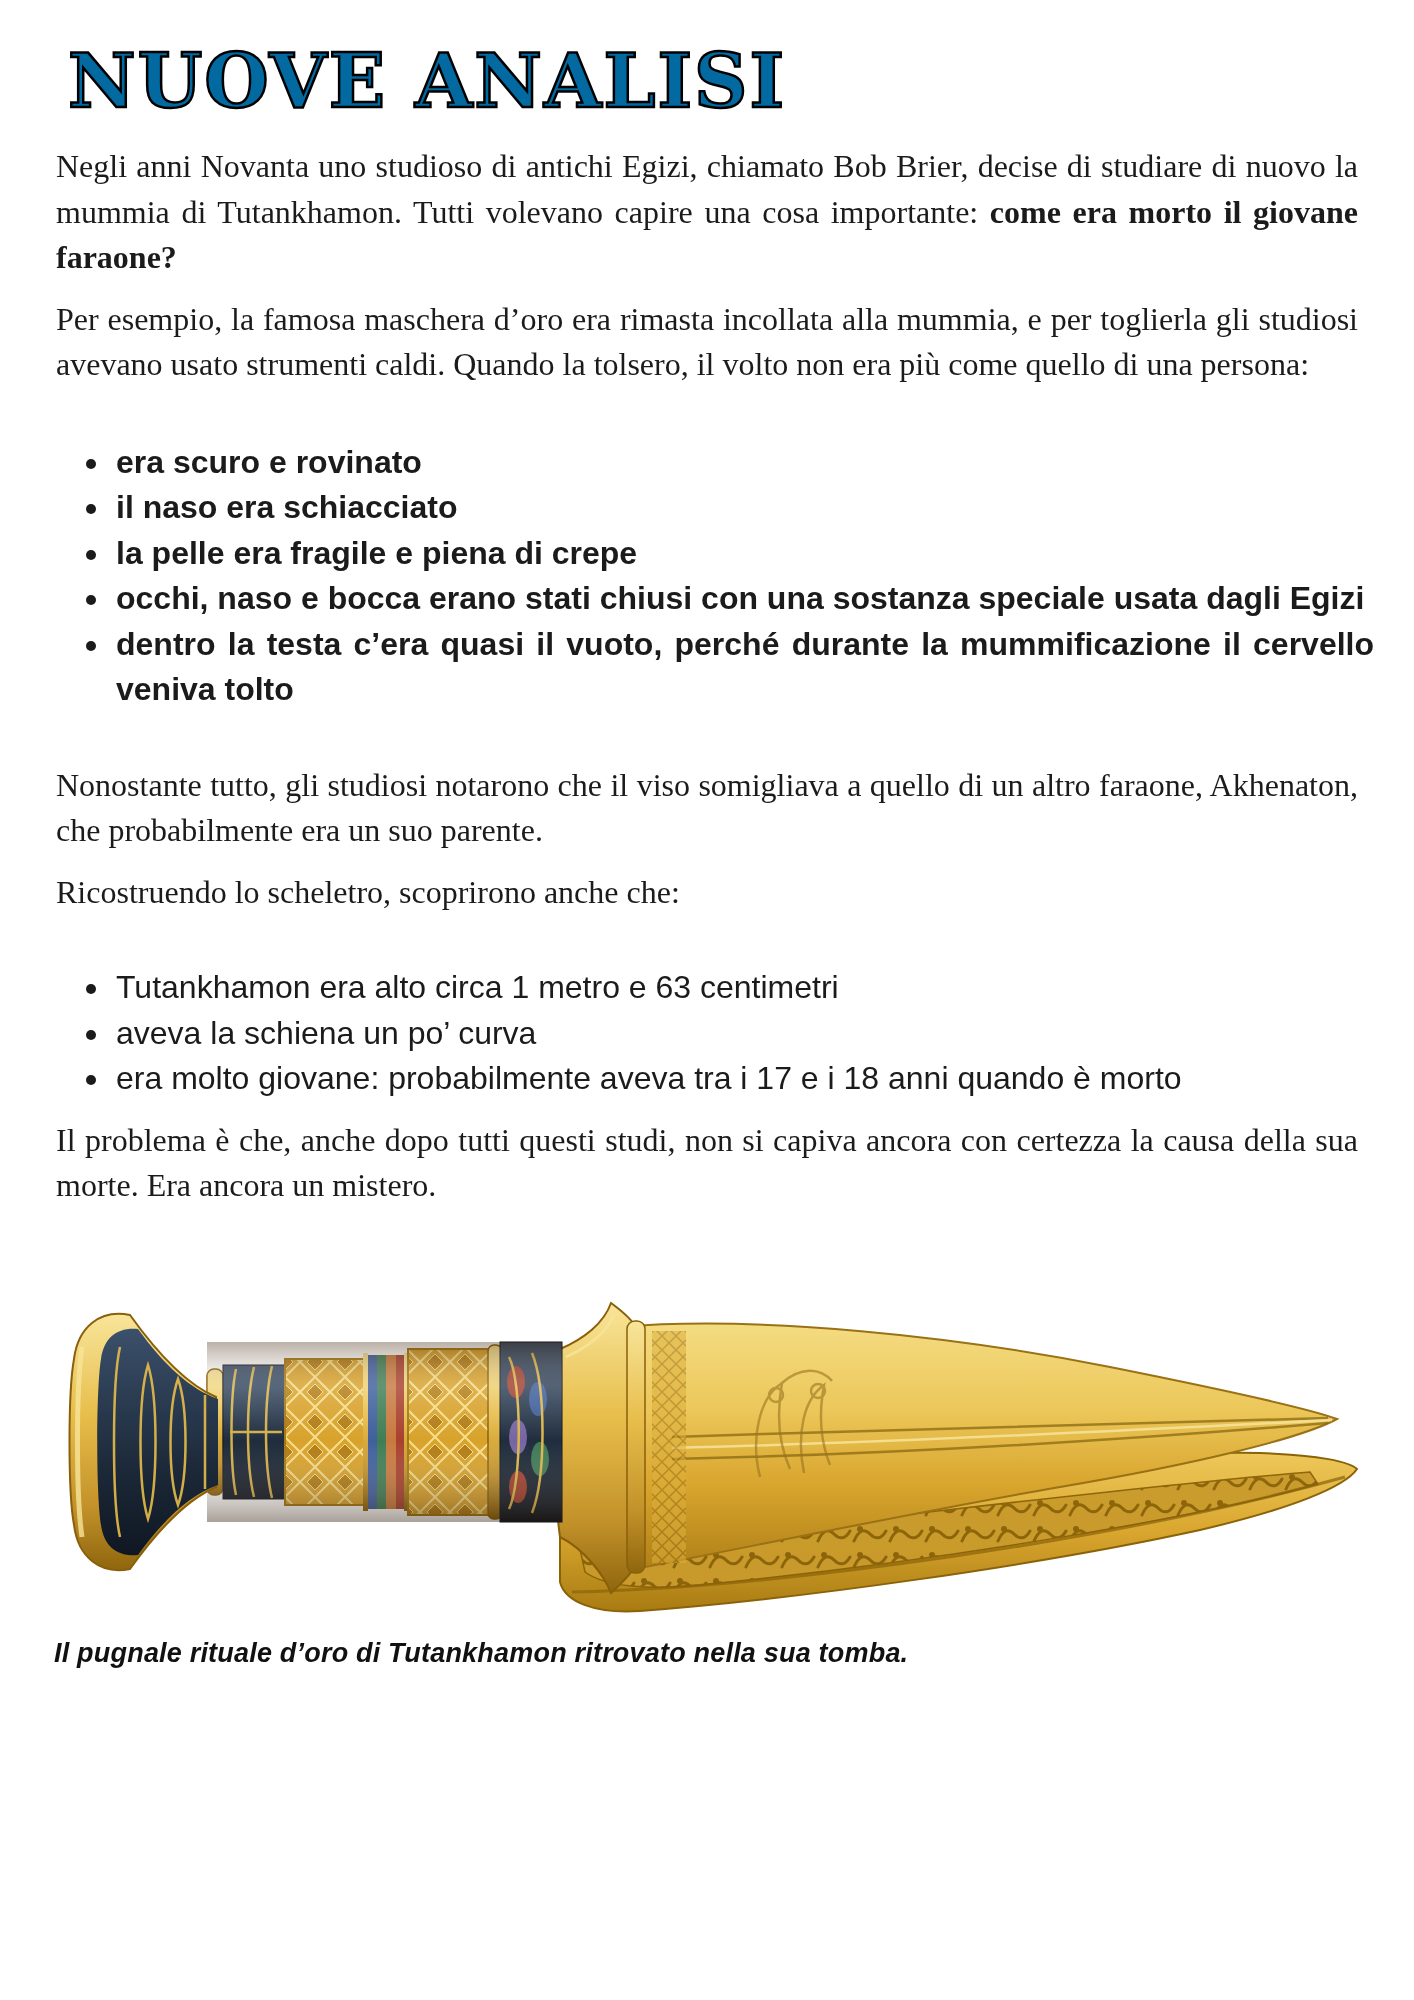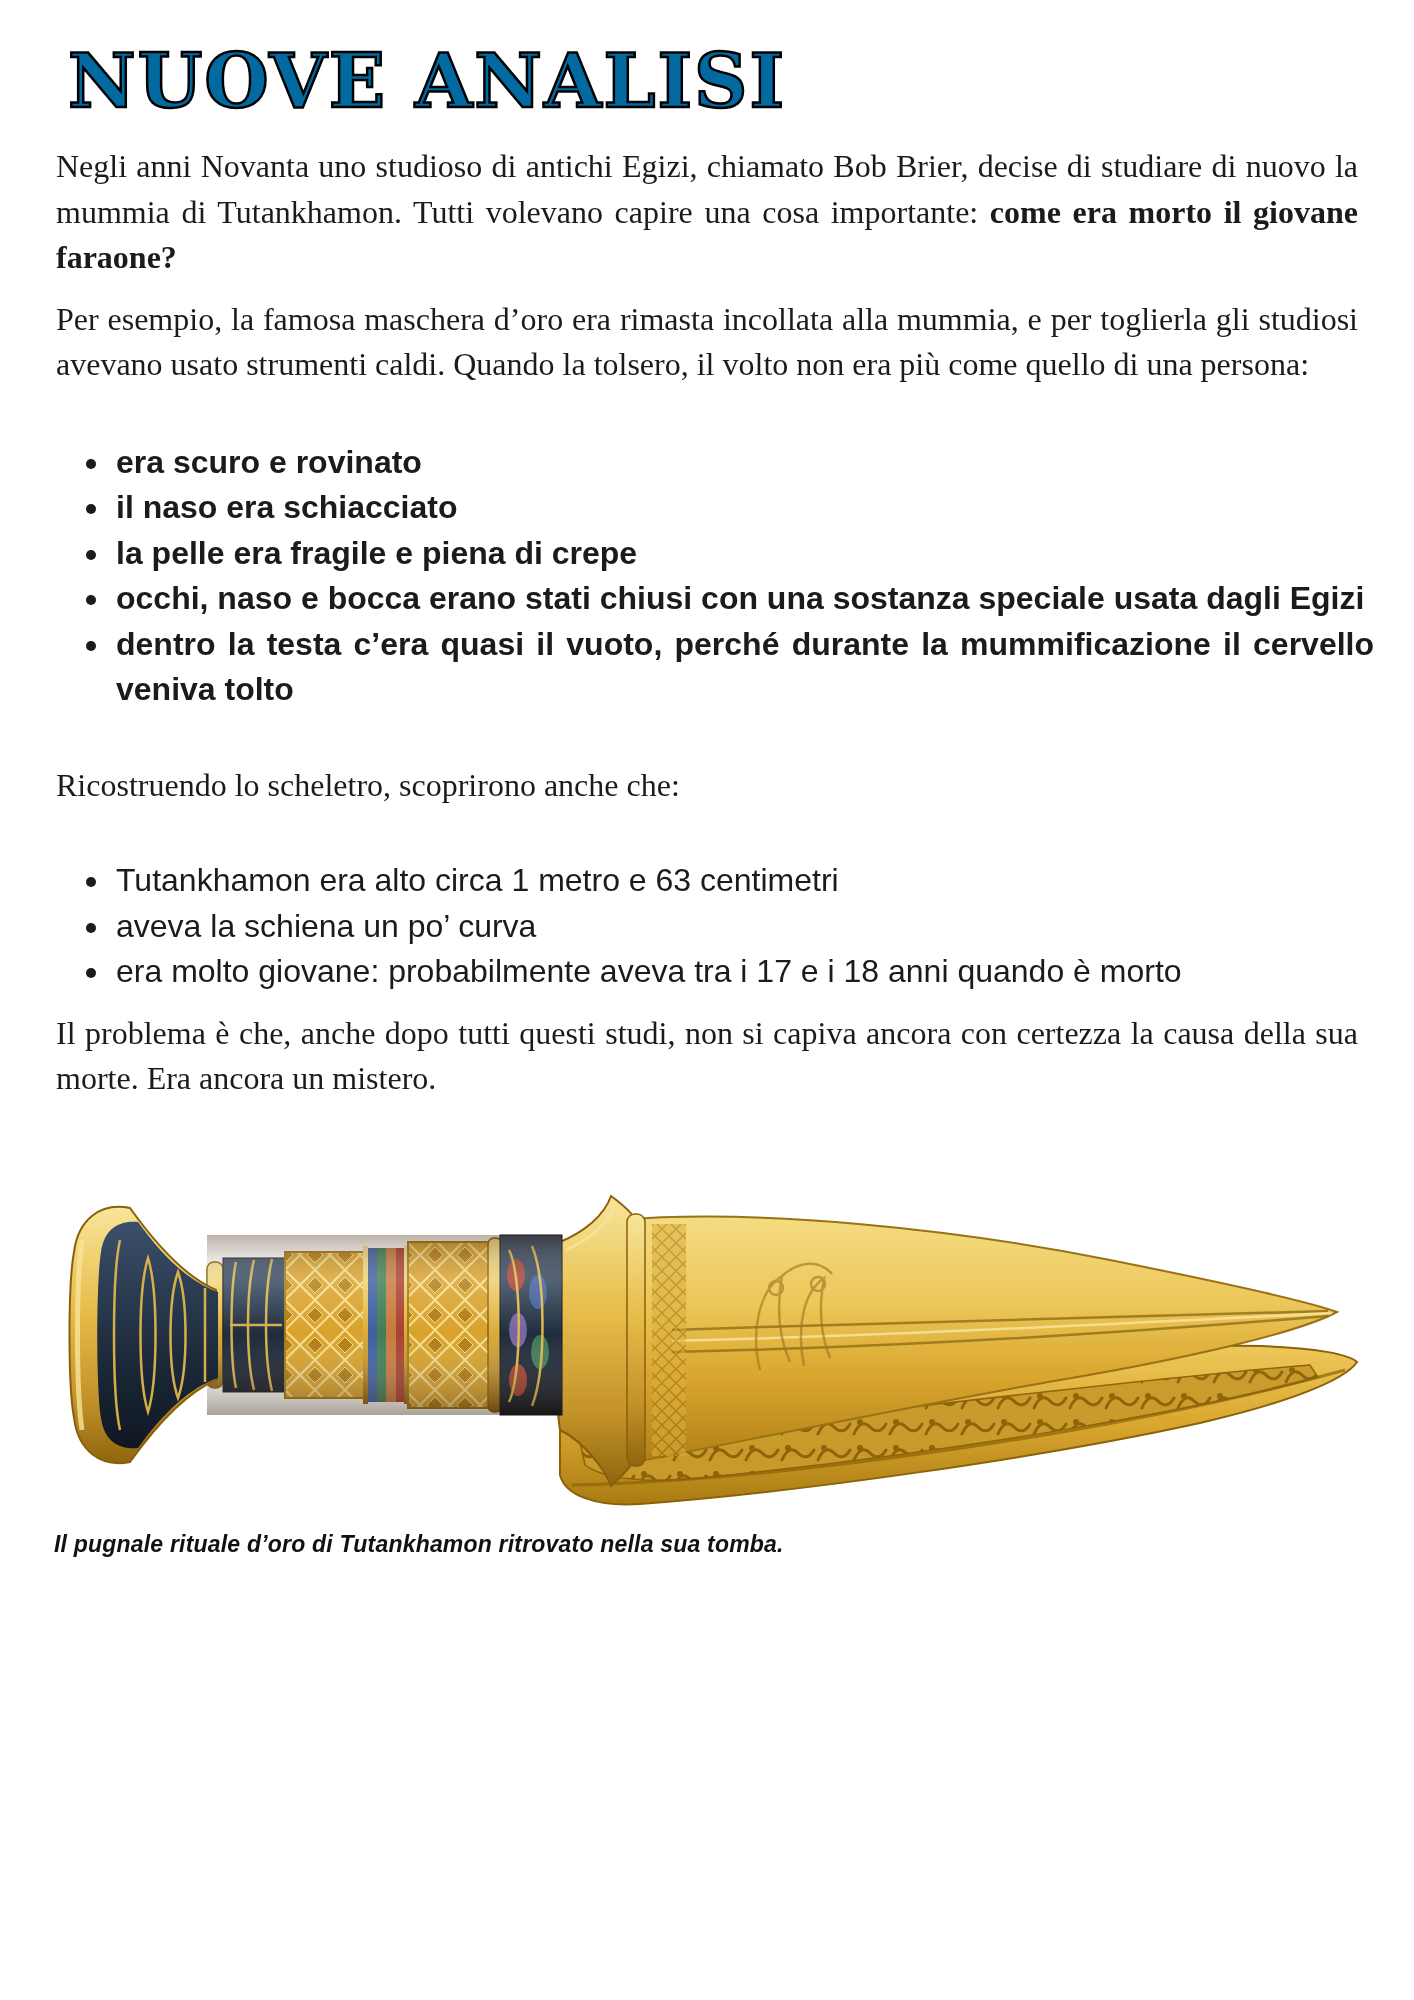--- a/index.html
+++ b/index.html
@@ -32,21 +32,21 @@
     margin:52px 0 50px 0;
     padding-left:72px;
     list-style:disc outside;
     font-weight:bold;
   }
   ul.bullets li{margin:0;padding-left:4px;}
   ul.bullets.bold-list{font-weight:normal;margin:50px 0 12px 0;}
   figure.dagger-figure{margin:78px 0 0 20px;padding:0;}
   figure.dagger-figure svg{display:block;}
   figcaption.dagger-caption{
-    font-size:23px;
+    font-size:27px;
     font-weight:bold;
     font-style:italic;
     color:#111;
     margin:6px 0 0 -6px;
     letter-spacing:.2px;
   }
 </style>
 </head>
 <body>
 
@@ -59,20 +59,21 @@
     <p>Per esempio, la famosa maschera d’oro era rimasta incollata alla mummia, e per toglierla gli studiosi avevano usato strumenti caldi. Quando la tolsero, il volto non era più come quello di una persona:</p>
 
     <ul class="bullets">
       <li>era scuro e rovinato</li>
       <li>il naso era schiacciato</li>
       <li>la pelle era fragile e piena di crepe</li>
       <li>occhi, naso e bocca erano stati chiusi con una sostanza speciale usata dagli Egizi</li>
       <li>dentro la testa c’era quasi il vuoto, perché durante la mummificazione il cervello veniva tolto</li>
     </ul>
 
+    <p>Nonostante tutto, gli studiosi notarono che il viso somigliava a quello di un altro faraone, Akhenaton, che probabilmente era un suo parente.</p>
     <p>Ricostruendo lo scheletro, scoprirono anche che:</p>
 
     <ul class="bullets bold-list">
       <li>Tutankhamon era alto circa 1 metro e 63 centimetri</li>
       <li>aveva la schiena un po’ curva</li>
       <li>era molto giovane: probabilmente aveva tra i 17 e i 18 anni quando è morto</li>
     </ul>
 
     <p>Il problema è che, anche dopo tutti questi studi, non si capiva ancora con certezza la causa della sua morte. Era ancora un mistero.</p>
   </div>

